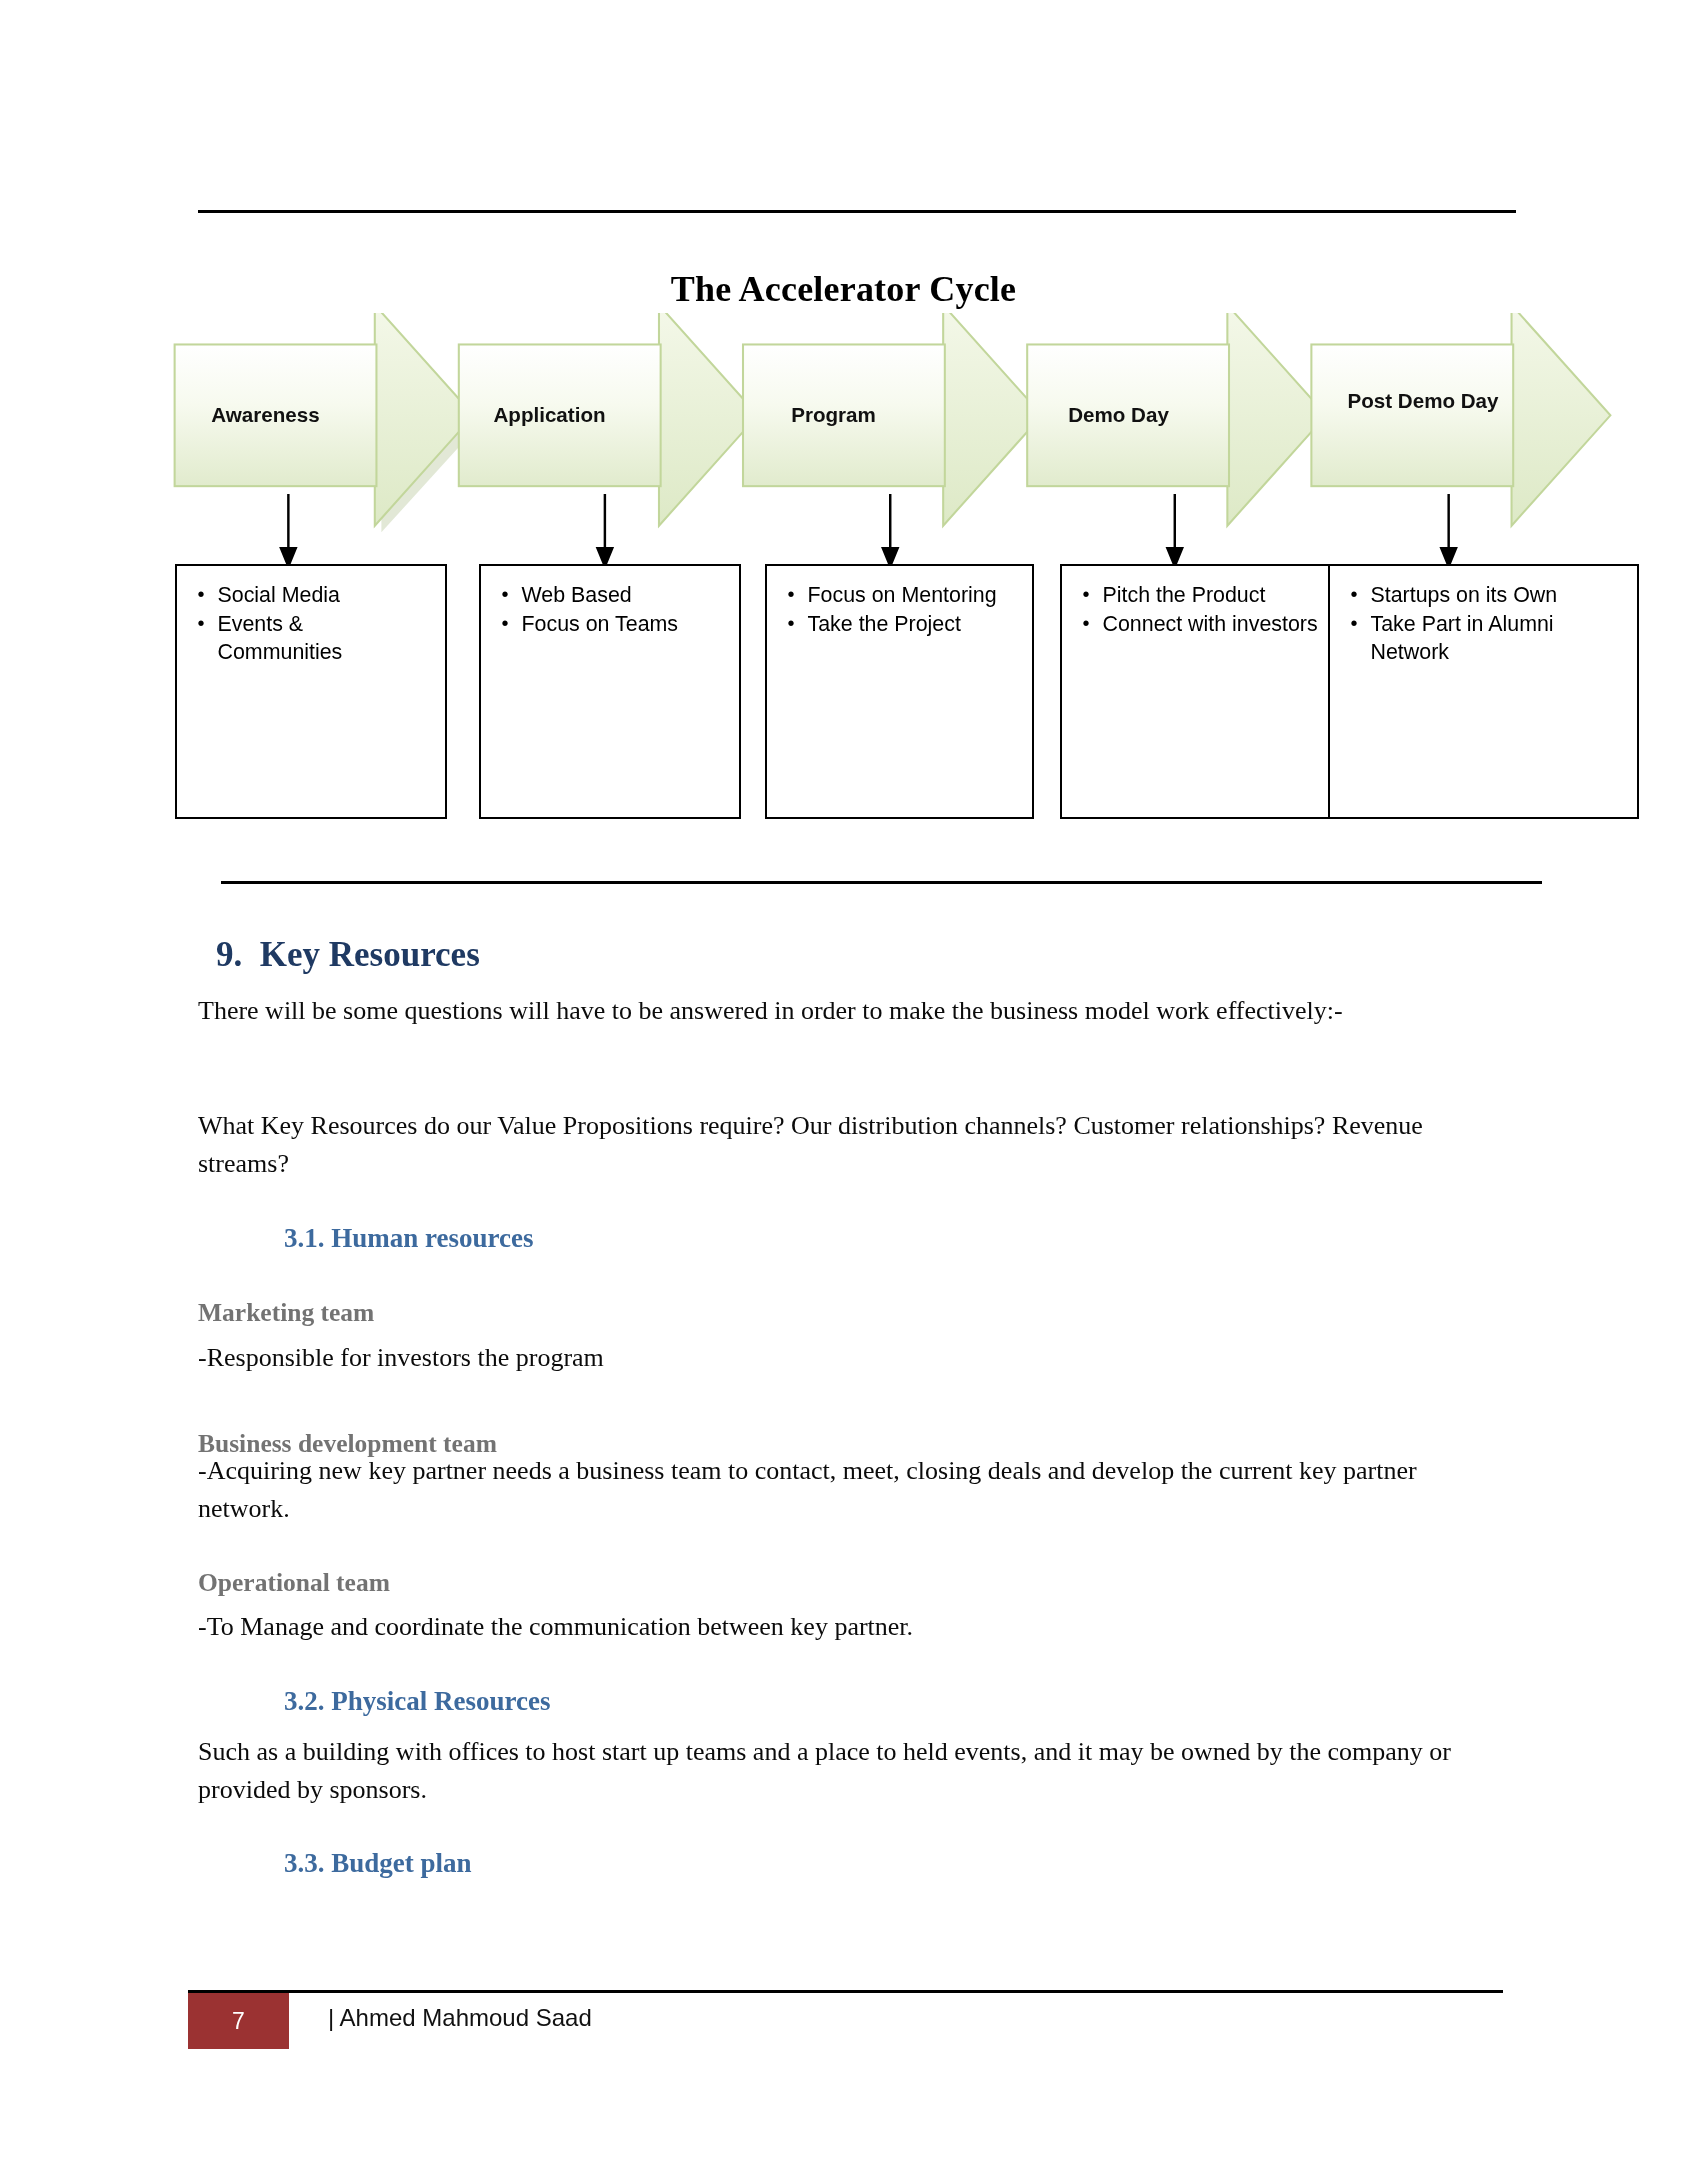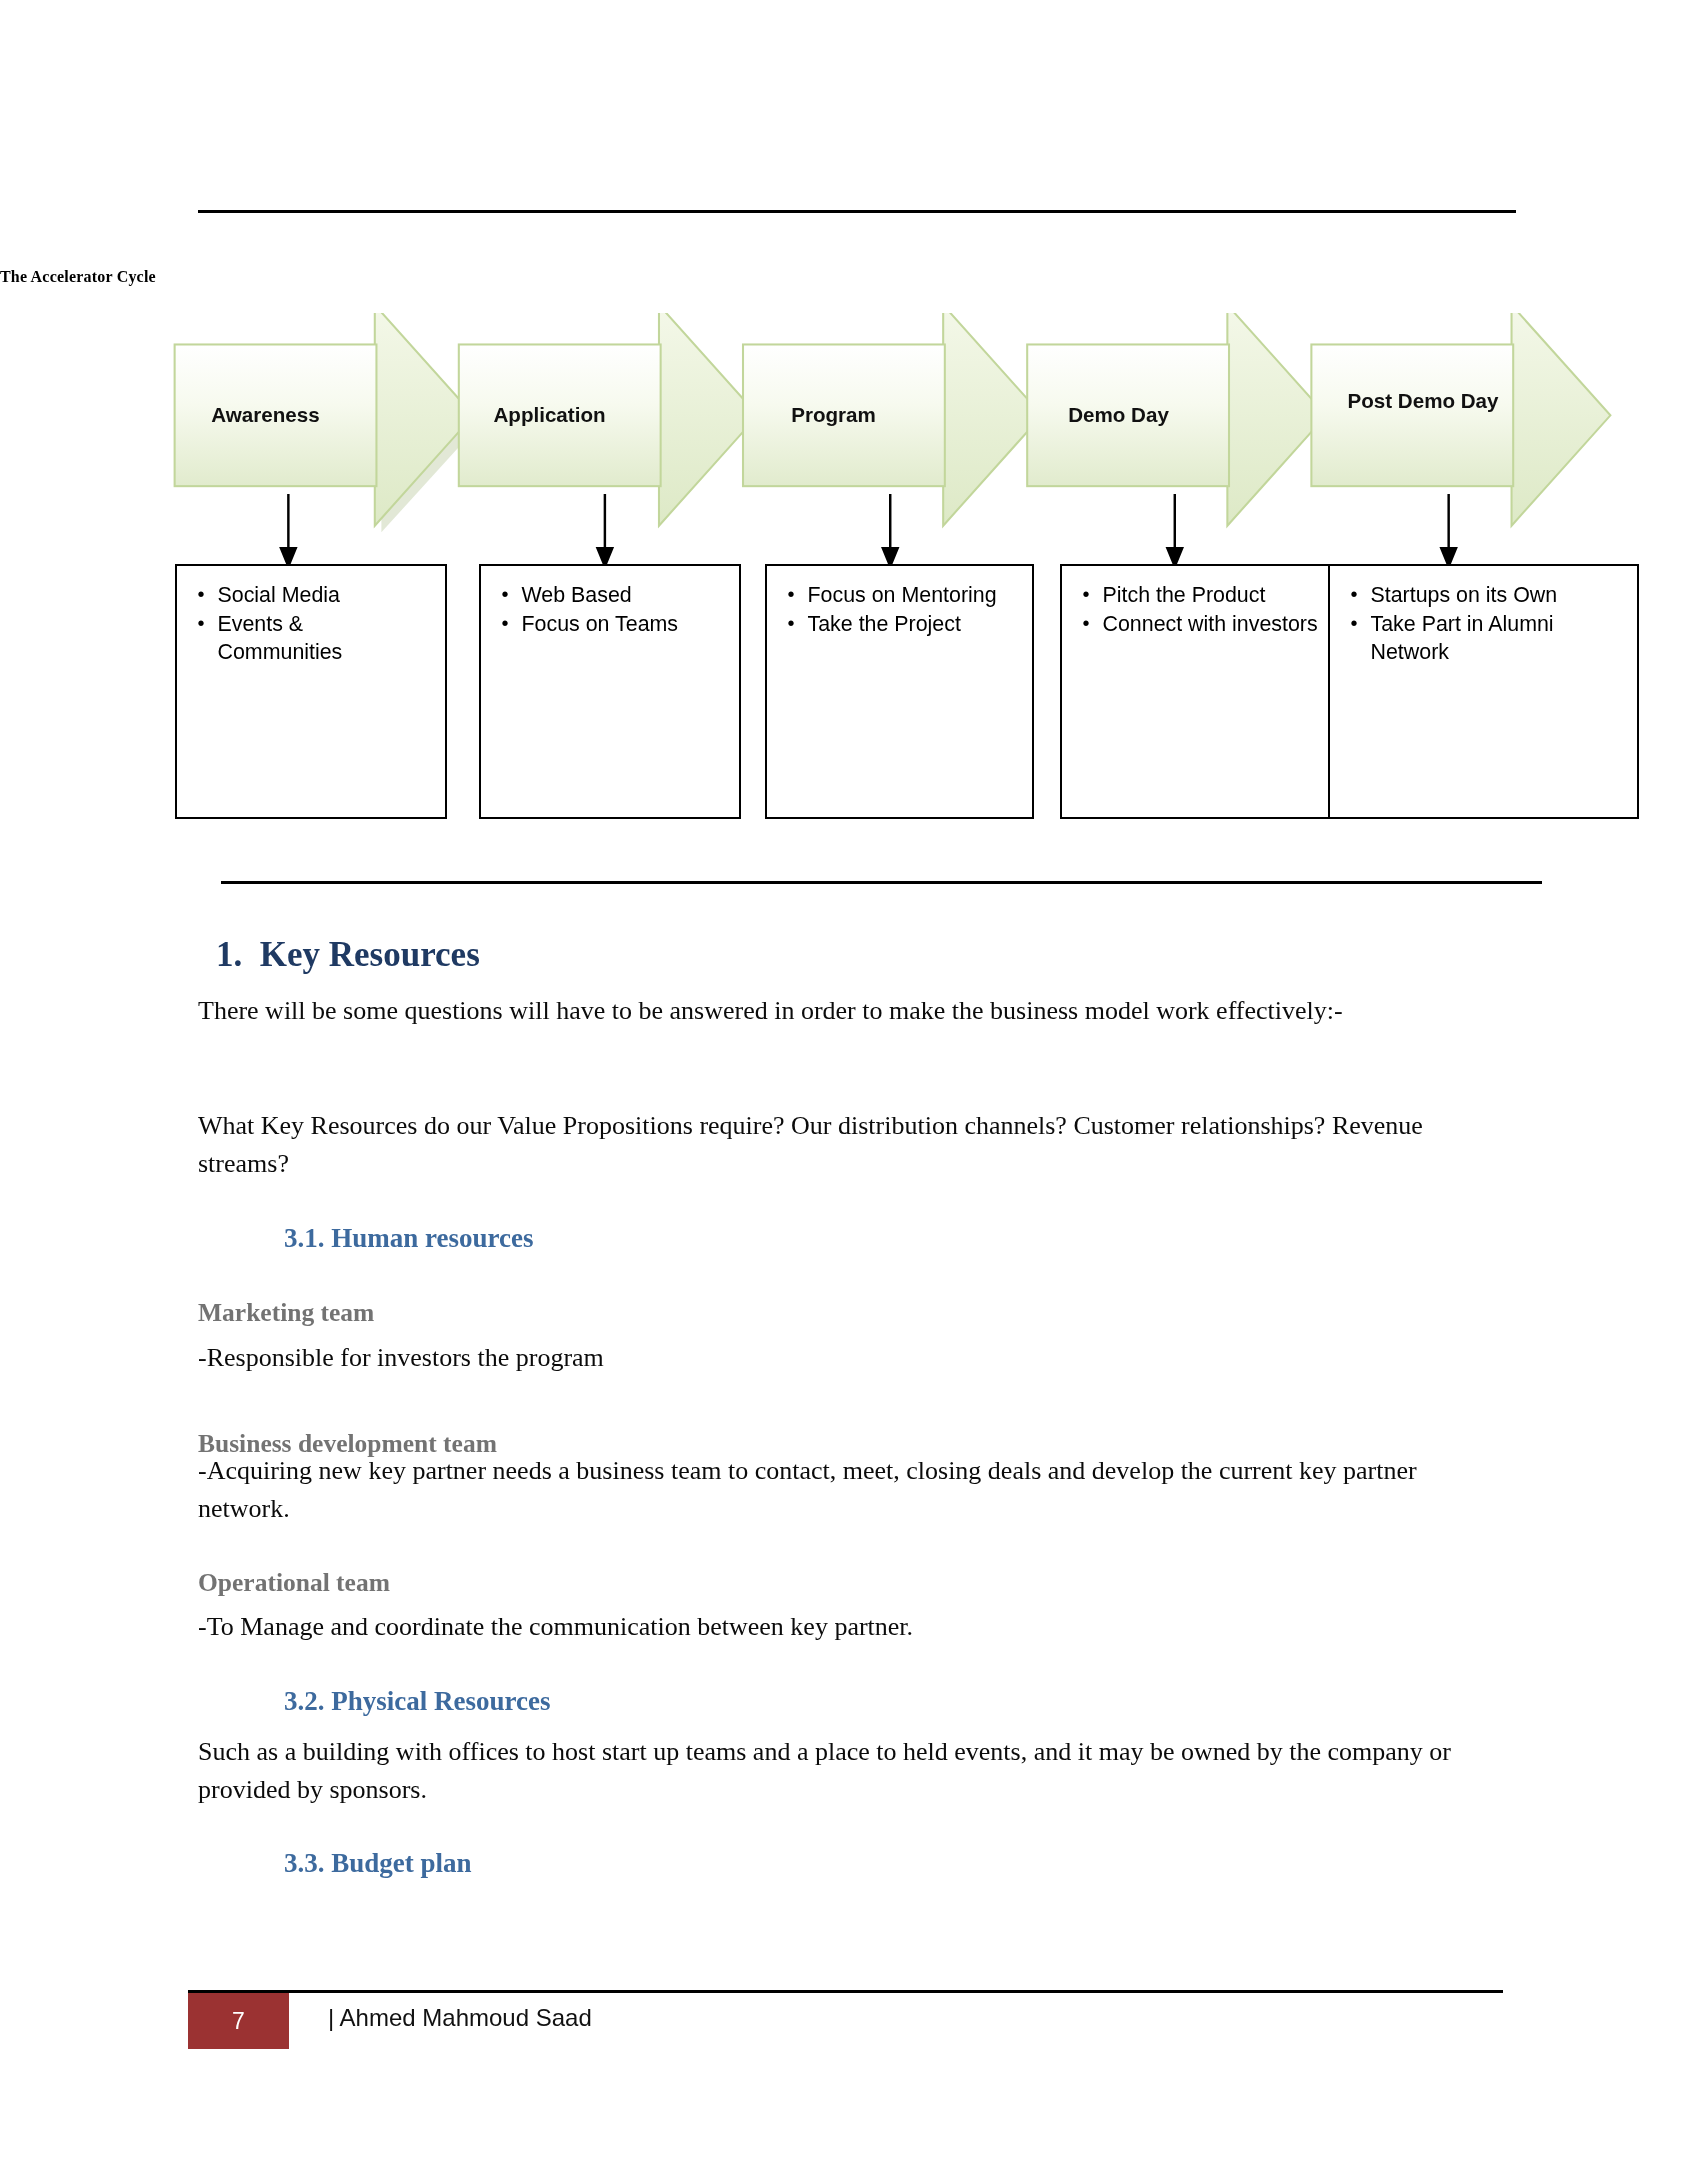--- a/index.html
+++ b/index.html
@@ -25,24 +25,24 @@
   }
   .rule-top   { left: 198px; top: 210px;  width: 1318px; height: 3.3px; }
   .rule-mid   { left: 221px; top: 881px; width: 1321px; height: 3.3px; }
   .rule-foot  { left: 188px; top: 1990px; width: 1315px; height: 2.5px; }
 
   
   .diagram-title {
     position: absolute;
     left: 0; top: 268px;
     width: 1687px;
-    text-align: left;
-    font-family: "Liberation Serif", serif;
-    font-weight: bold;
-    font-size: 16px;
+    text-align: center;
+    font-family: "Liberation Serif", serif;
+    font-weight: bold;
+    font-size: 36px;
     letter-spacing: 0.2px;
     color: #000;
   }
   .diagram {
     position: absolute;
     left: 0; top: 0;
     width: 1687px;
     height: 832px;
     pointer-events: none;
   }
@@ -256,21 +256,21 @@
     <div class="box" style="left:1328px; width:311px;">
       <ul>
         <li>Startups on its Own</li>
         <li>Take Part in Alumni Network</li>
       </ul>
     </div>
   </div>
 
   <div class="rule rule-mid"></div>
 
-  <div class="h2" style="left:216px; top:935px;">1.  Key Resources</div>
+  <div class="h2" style="left:216px; top:935px;">9.  Key Resources</div>
 
   <div class="para" style="left:198px; top:992px;">There will be some questions will have to be answered in order to make the business model work effectively:-</div>
 
   <div class="para" style="left:198px; top:1107px;">What Key Resources do our Value Propositions require? Our distribution channels? Customer relationships? Revenue streams?</div>
 
   <div class="h3" style="left:284px; top:1223px;">3.1. Human resources</div>
 
   <div class="subhead" style="left:198px; top:1298px;">Marketing team</div>
   <div class="para" style="left:198px; top:1339px;">-Responsible for investors the program</div>
 

